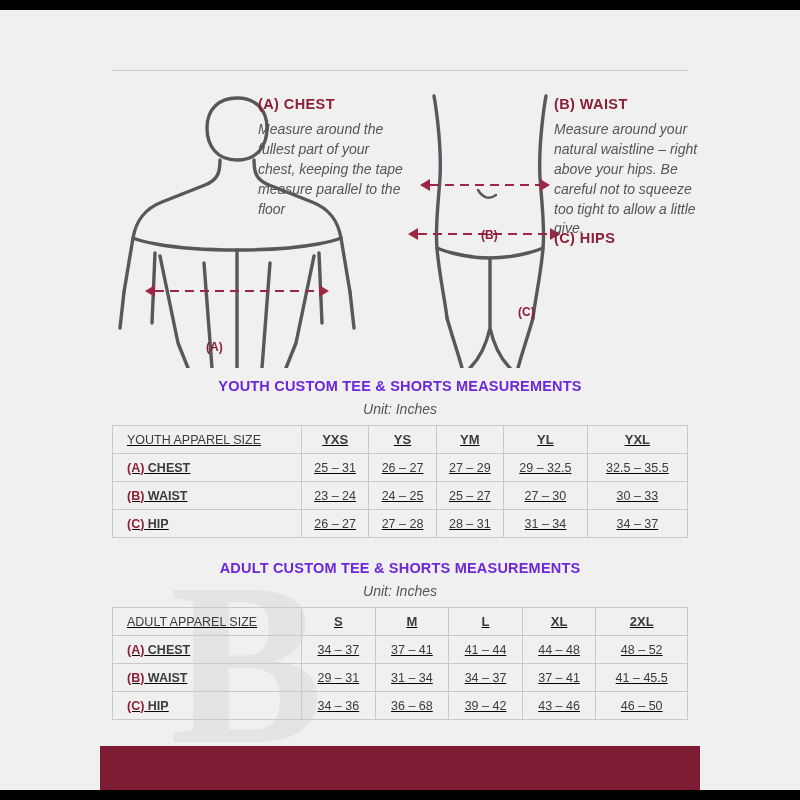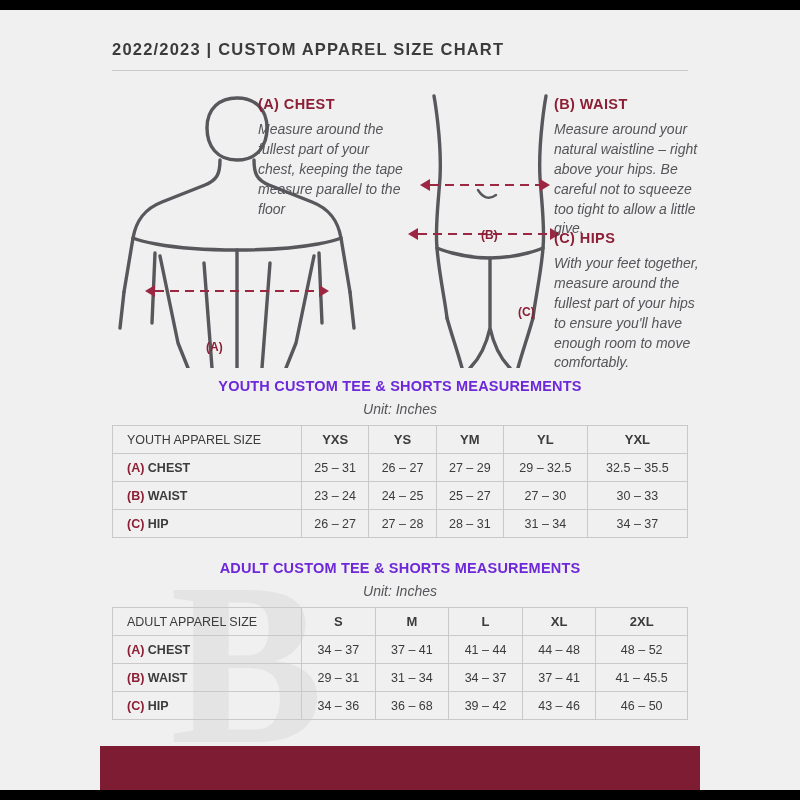--- a/index.html
+++ b/index.html
@@ -117,20 +117,21 @@
     font-style: italic;
     color: #55555a;
     margin-top: 7px;
     margin-bottom: 8px;
   }
   table {
     border-collapse: collapse;
     margin: 0 auto;
     width: 576px;
     background: transparent;
+    text-decoration: underline;
   }
   table td, table th {
     border: 1px solid #c9c9c9;
     height: 27px;
     font-size: 12.5px;
     color: #3b3b3b;
     text-align: center;
     font-weight: normal;
     padding: 0;
   }
@@ -158,21 +159,20 @@
 </style>
 </head>
 <body>
 
 <div class="page">
   <div class="watermark">B</div>
 
   <div class="content">
 
     <div class="header">
-      <div class="header-title">2022/2023  |  CUSTOM APPAREL SIZE CHART</div>
       <div class="hr"></div>
     </div>
 
     <div class="figures">
       <svg class="fig-svg" width="580" height="290" viewBox="0 0 580 290">
         <g fill="none" stroke="#57575c" stroke-width="3.4" stroke-linecap="round" stroke-linejoin="round">
 
           <path d="M107 50 C107 30 120 20 137 20 C154 20 167 30 167 50 C167 68 157 82 137 82 C117 82 107 68 107 50 Z"></path>
           <path d="M120 82 C120 96 117 102 105 107 L62 124 C44 131 36 143 33 160 L24 214"></path>
           <path d="M154 82 C154 96 157 102 169 107 L212 124 C230 131 238 143 241 160 L250 214"></path>
@@ -215,21 +215,20 @@
       <div class="callout callout-a">
         <h3>(A) CHEST</h3>
         <p>Measure around the fullest part of your chest, keeping the tape measure parallel to the floor</p>
       </div>
       <div class="callout callout-b">
         <h3>(B) WAIST</h3>
         <p>Measure around your natural waistline – right above your hips. Be careful not to squeeze too tight to allow a little give.</p>
       </div>
       <div class="callout callout-c">
         <h3>(C) HIPS</h3>
-        <p>With your feet together, measure around the fullest part of your hips to ensure you'll have enough room to move comfortably.</p>
       </div>
     </div>
 
     <div class="section">
       <div class="tbl-title">YOUTH CUSTOM TEE &amp; SHORTS MEASUREMENTS</div>
       <div class="tbl-unit">Unit: Inches</div>
       <table>
         <thead>
           <tr>
             <td class="rowhead">YOUTH APPAREL SIZE</td>

